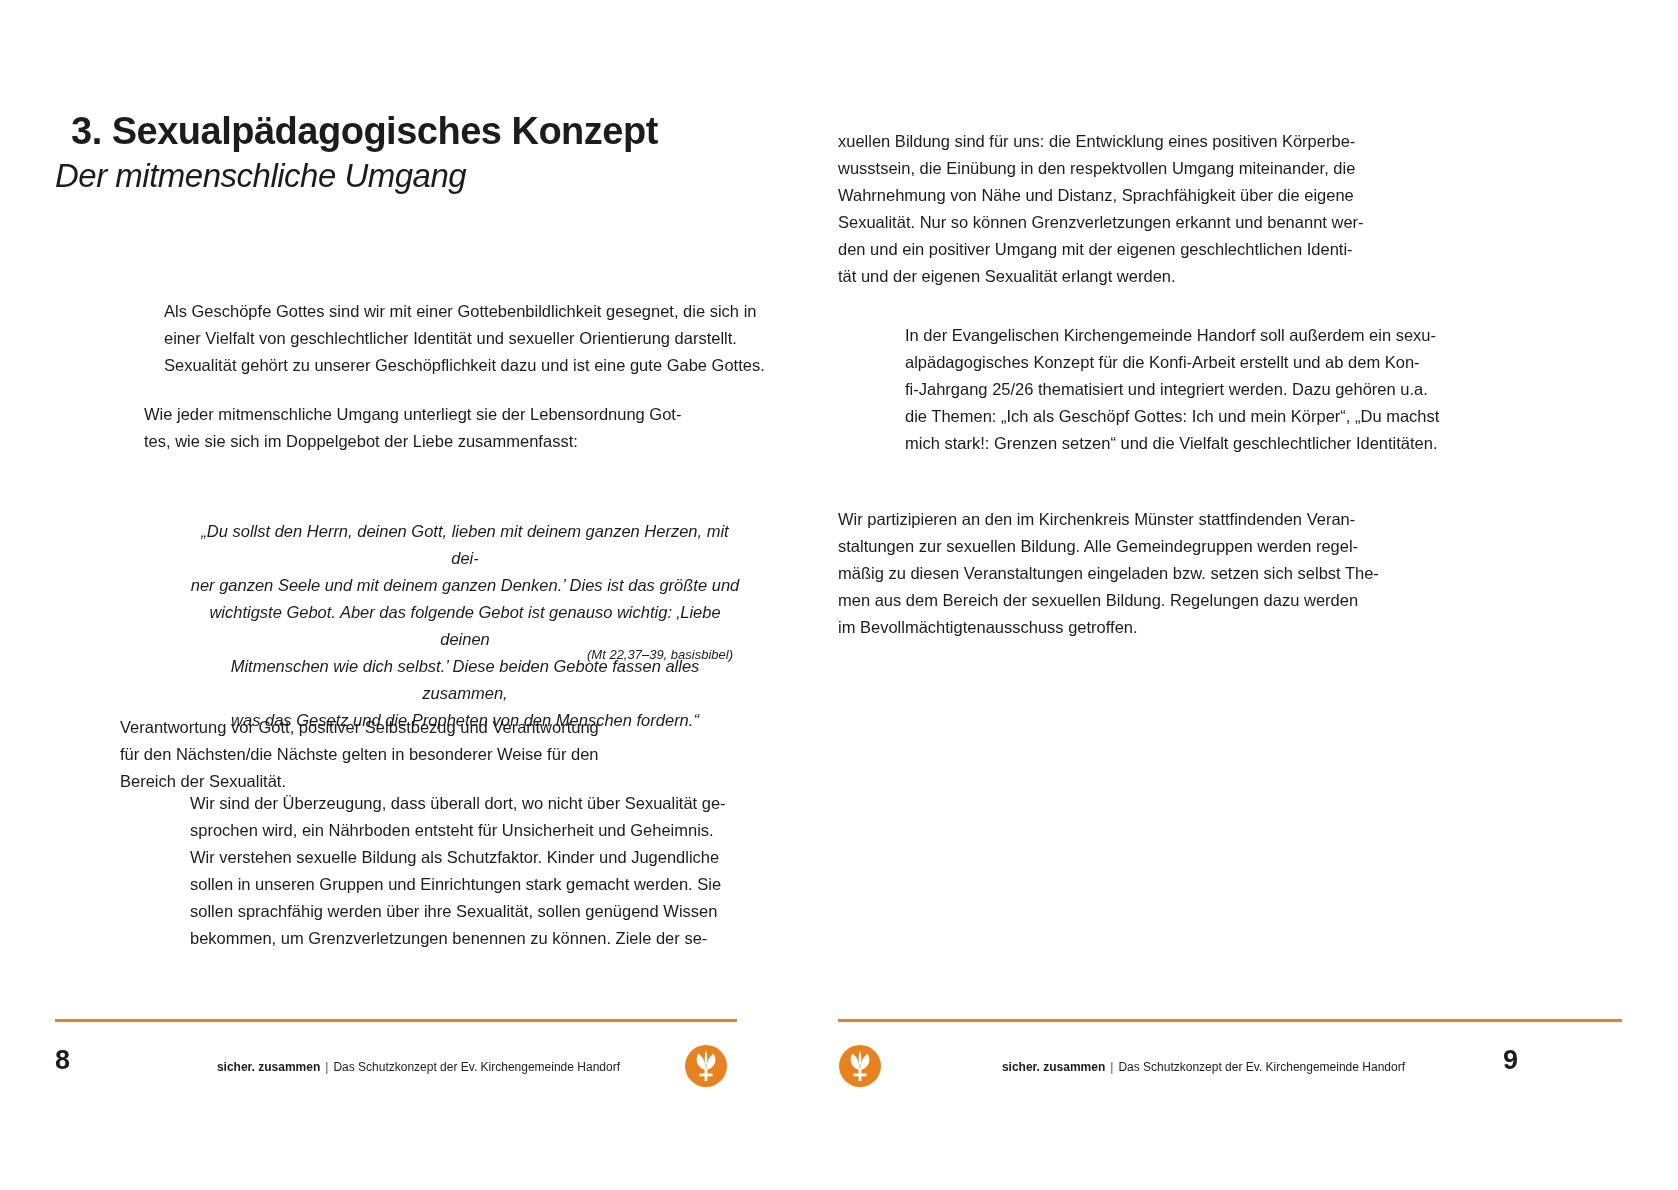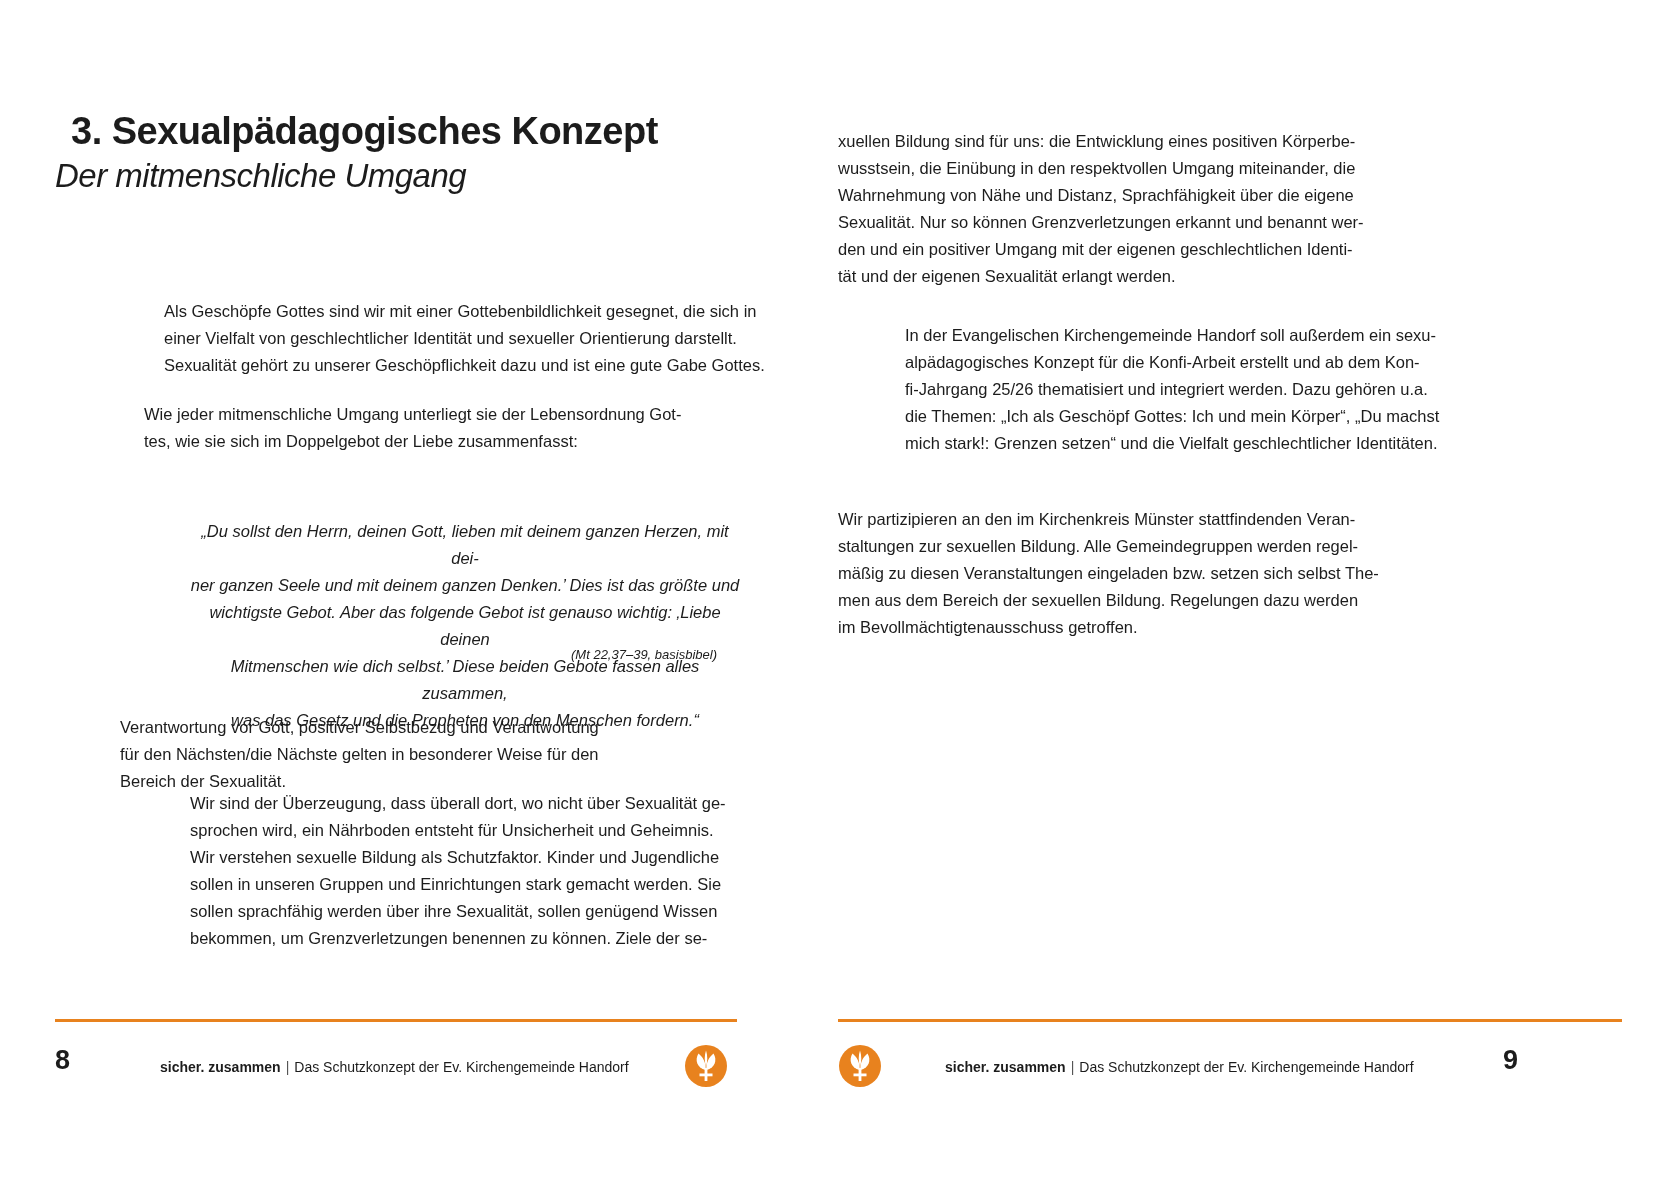--- a/index.html
+++ b/index.html
@@ -26,21 +26,21 @@
     white-space: pre-line; text-align: left;
   }
   .quote { font-style: italic; text-align: center; }
   .citation {
     font-size: 13px; font-style: italic; text-align: right;
     line-height: 18px;
   }
   .rule { background: #e8821e; height: 3px; }
   .page-num { font-size: 27px; font-weight: bold; }
   .footer-text {
-    font-size: 14px; text-align: left; line-height: 16px;
+    font-size: 12px; text-align: right; line-height: 16px;
     white-space: nowrap;
   }
   .footer-text .brand { font-weight: bold; }
   .footer-text .sep { color: #555; padding: 0 5px; }
   .logo { width: 44px; height: 44px; display: block; }
 </style>
 </head>
 <body>
 
 <div id="page">
@@ -56,21 +56,21 @@
 
   <div class="abs para" style="left:120px; top:401px; width:620px;margin-left:24px;">Wie jeder mitmenschliche Umgang unterliegt sie der Lebensordnung Got-
 tes, wie sie sich im Doppelgebot der Liebe zusammenfasst:</div>
 
   <div class="abs para quote" style="left:190px; top:518px; width:550px;">„Du sollst den Herrn, deinen Gott, lieben mit deinem ganzen Herzen, mit dei-
 ner ganzen Seele und mit deinem ganzen Denken.’ Dies ist das größte und
 wichtigste Gebot. Aber das folgende Gebot ist genauso wichtig: ‚Liebe deinen
 Mitmenschen wie dich selbst.’ Diese beiden Gebote fassen alles zusammen,
 was das Gesetz und die Propheten von den Menschen fordern.“</div>
 
-  <div class="abs citation" style="left:174px; top:646px; width:543px;font-style:italic;">(Mt 22,37–39, basisbibel)</div>
+  <div class="abs citation" style="left:190px; top:646px; width:543px;font-style:italic;">(Mt 22,37–39, basisbibel)</div>
 
   <div class="abs para" style="left:120px; top:714px; width:620px;">Verantwortung vor Gott, positiver Selbstbezug und Verantwortung
 für den Nächsten/die Nächste gelten in besonderer Weise für den
 Bereich der Sexualität.</div>
 
   <div class="abs para" style="left:190px; top:790px; width:555px;">Wir sind der Überzeugung, dass überall dort, wo nicht über Sexualität ge-
 sprochen wird, ein Nährboden entsteht für Unsicherheit und Geheimnis.
 Wir verstehen sexuelle Bildung als Schutzfaktor. Kinder und Jugendliche
 sollen in unseren Gruppen und Einrichtungen stark gemacht werden. Sie
 sollen sprachfähig werden über ihre Sexualität, sollen genügend Wissen

